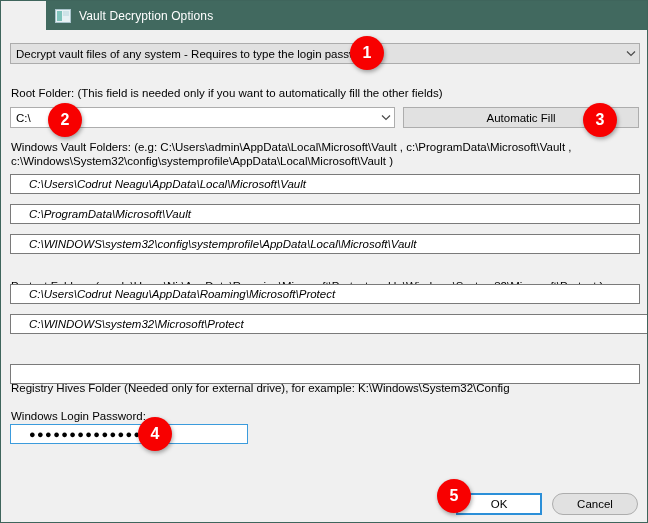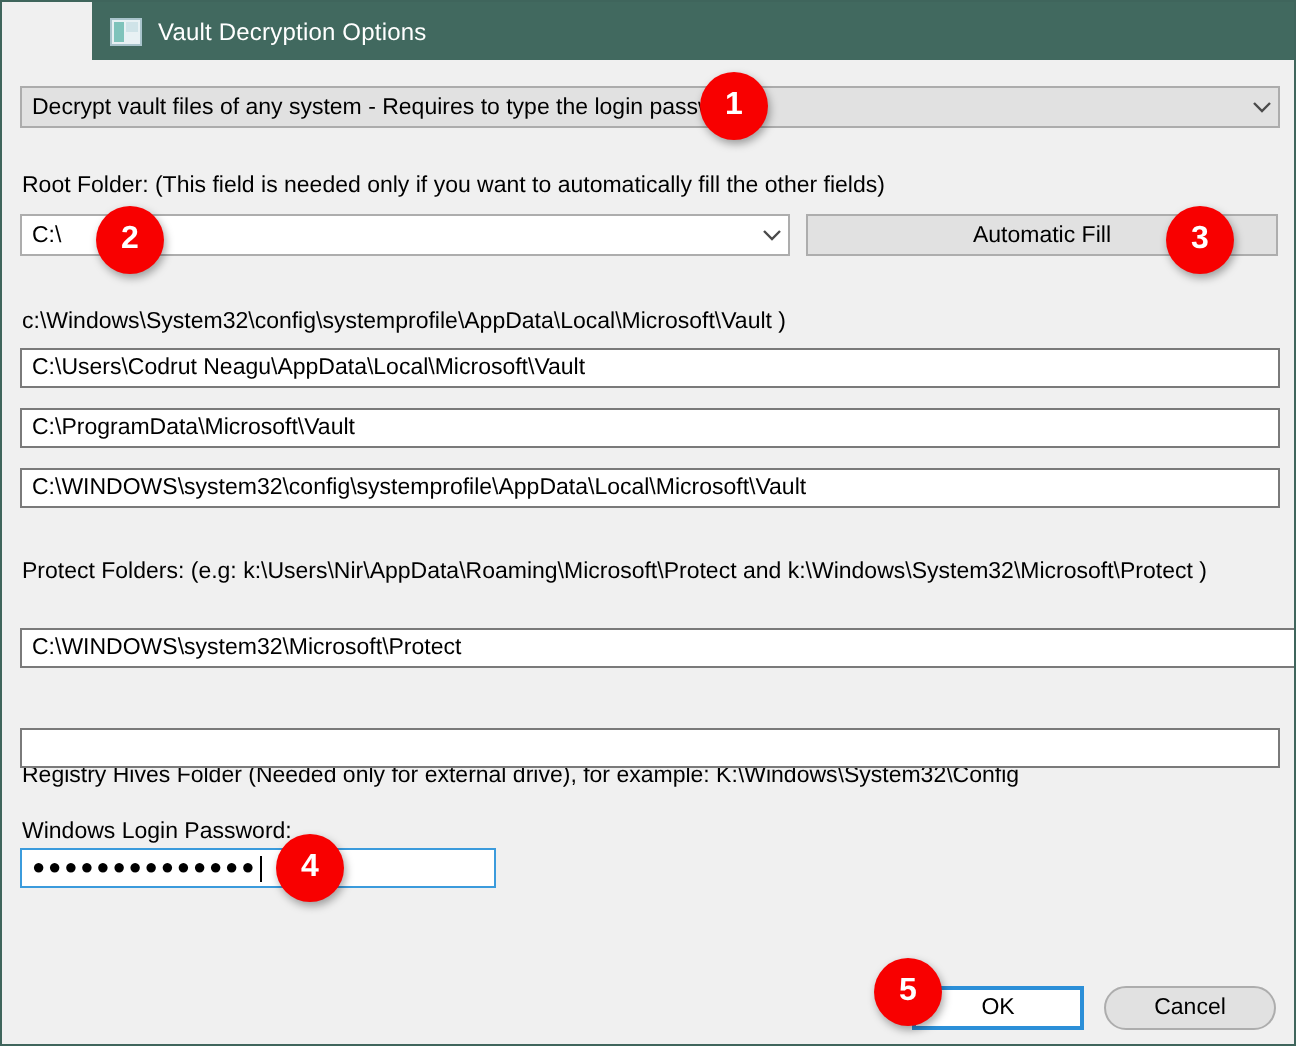--- a/index.html
+++ b/index.html
@@ -94,23 +94,24 @@
   
   .tbox {
     position: absolute;
     box-sizing: border-box;
     background: #ffffff;
     border: 1px solid #7a7a7a;
     font-size: 11.5px;
     color: #000000;
     display: flex;
     align-items: center;
-    padding-left: 5px;
-    white-space: nowrap;
-    overflow: hidden;
+    padding-left: 18px;
+    white-space: nowrap;
+    overflow: hidden;
+    font-style: italic;
   }
   .tbox.focused {
     border: 1px solid #3b9bdc;
   }
   .tbox .caret {
     display: inline-block;
     width: 1px;
     height: 13px;
     background: #000;
     margin-left: 1px;
@@ -223,28 +224,30 @@
         <svg width="10" height="7" viewBox="0 0 10 7">
             <path d="M1 1.5 L5 5.5 L9 1.5" stroke="#4a4a4a" stroke-width="1.2" fill="none"></path>
           </svg>
       </div>
     </div>
 
     <div class="btn" style="left:402px; top:77px; width:236px; height:21px;">
       <span>Automatic Fill</span>
     </div>
 
+    <div class="lbl" style="left:10px; top:110px;">Windows Vault Folders:  (e.g: C:\Users\admin\AppData\Local\Microsoft\Vault , c:\ProgramData\Microsoft\Vault ,</div>
     <div class="lbl" style="left:10px; top:124px;">c:\Windows\System32\config\systemprofile\AppData\Local\Microsoft\Vault )</div>
 
     <div class="tbox" style="left:9px; top:144px; width:630px; height:20px;">C:\Users\Codrut Neagu\AppData\Local\Microsoft\Vault</div>
     <div class="tbox" style="left:9px; top:174px; width:630px; height:20px;">C:\ProgramData\Microsoft\Vault</div>
     <div class="tbox" style="left:9px; top:204px; width:630px; height:20px;">C:\WINDOWS\system32\config\systemprofile\AppData\Local\Microsoft\Vault</div>
 
     <div class="lbl" style="left:10px; top:249px;">Protect Folders: (e.g: k:\Users\Nir\AppData\Roaming\Microsoft\Protect and k:\Windows\System32\Microsoft\Protect )</div>
 
+    <div class="tbox" style="left:9px; top:254px; width:630px; height:20px; top:254px;">C:\Users\Codrut Neagu\AppData\Roaming\Microsoft\Protect</div>
     <div class="tbox" style="left:9px; top:284px; width:638px; height:20px;">C:\WINDOWS\system32\Microsoft\Protect</div>
 
     <div class="lbl" style="left:10px; top:319px;margin-top:32px;">Registry Hives Folder (Needed only for external drive), for example:  K:\Windows\System32\Config</div>
 
     <div class="tbox" style="left:9px; top:334px; width:630px; height:20px;"></div>
 
     <div class="lbl" style="left:10px; top:379px;">Windows Login Password:</div>
 
     <div class="tbox focused" style="left:9px; top:394px; width:238px; height:20px;">
       <span class="pwd">●●●●●●●●●●●●●●</span>

